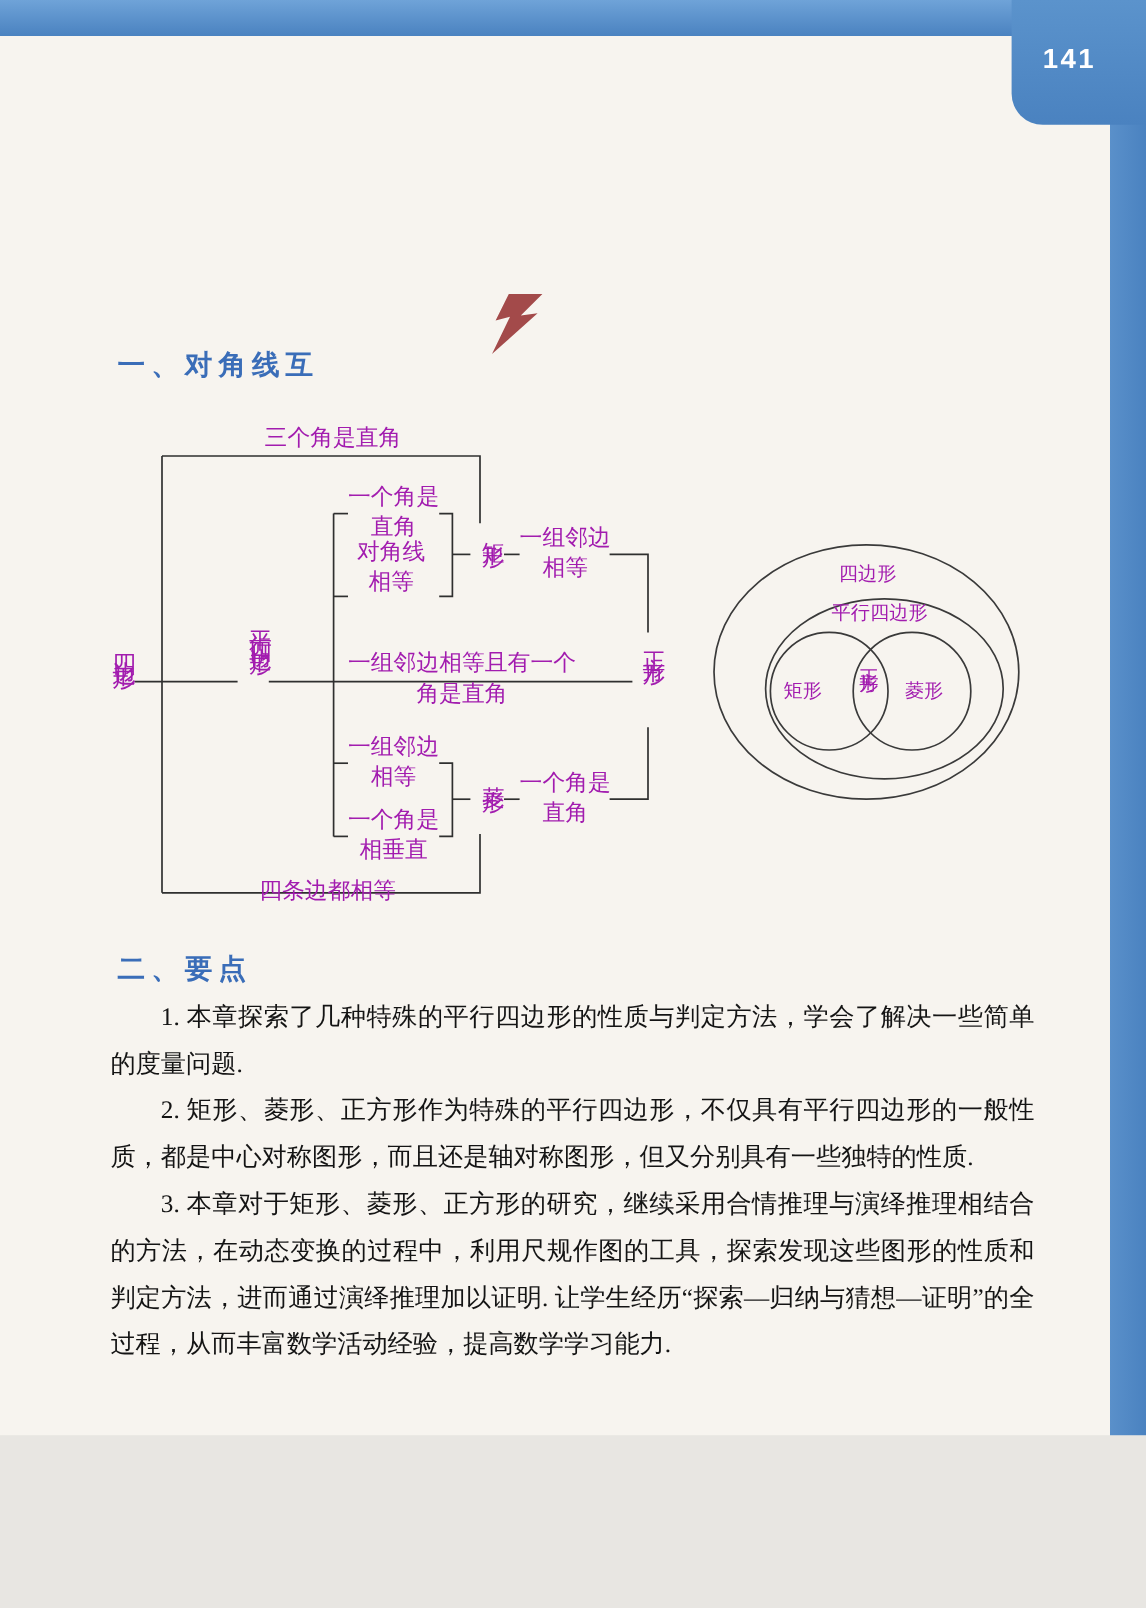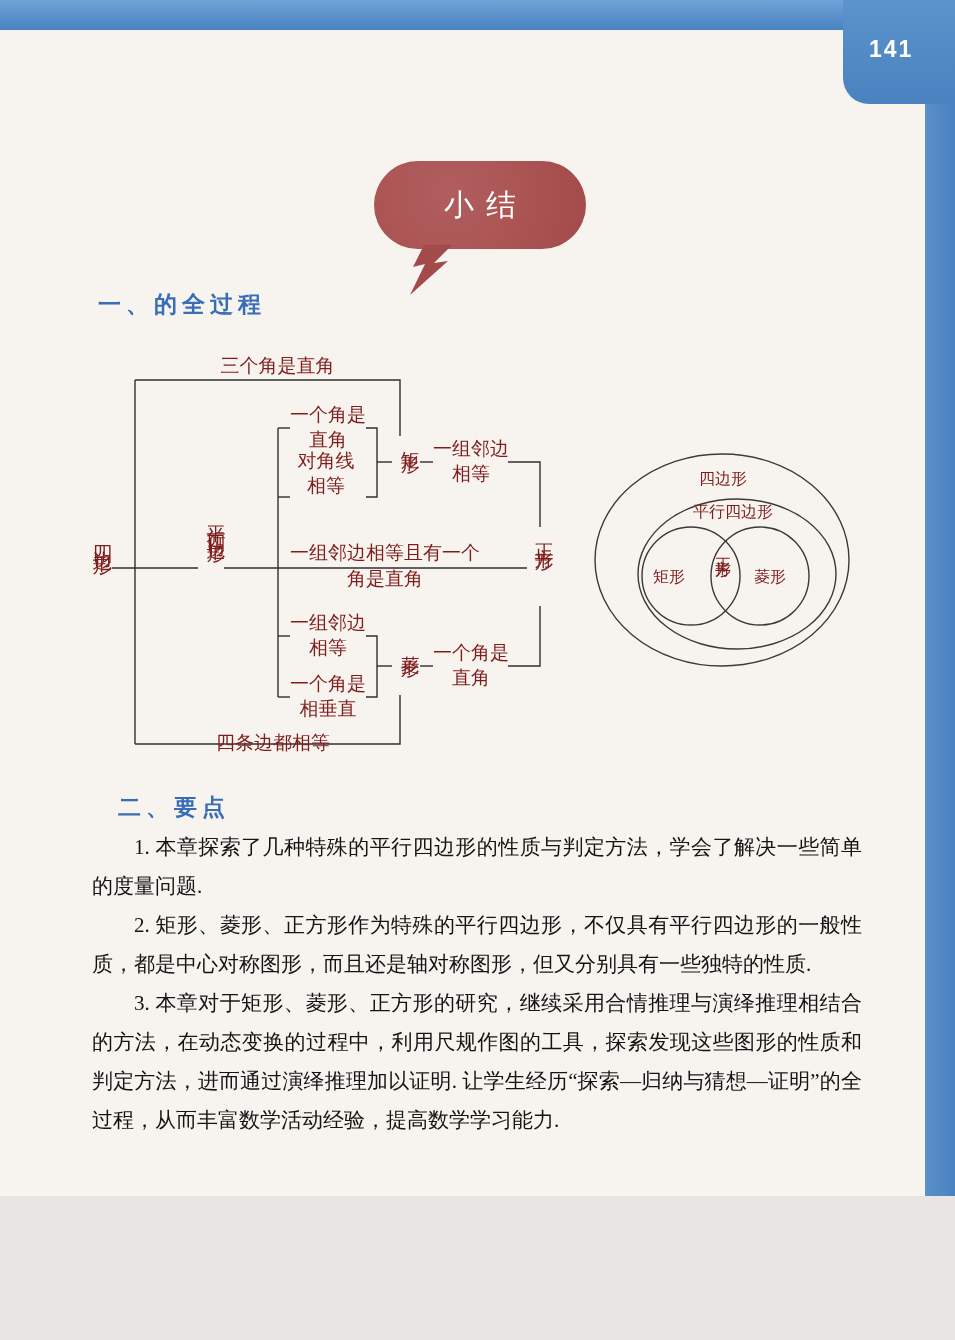--- a/index.html
+++ b/index.html
@@ -27,21 +27,21 @@
     padding-left:12px; font-family:"Liberation Sans", sans-serif; }
   .bubble-tail { position:absolute; left:398px; top:243px; z-index:2; }
   
   .sec-heading { position:absolute; color:#3a6db8; font-weight:bold;
     font-size:23px; letter-spacing:5px; z-index:2;
     font-family:"Liberation Sans", sans-serif; }
   
   .lines-svg { position:absolute; left:0; top:0; width:955px; height:1340px;
     z-index:1; }
   
-  .label { position:absolute; z-index:2; color:#7f1d1d; font-size:19px;
+  .label { position:absolute; z-index:2; color:#a21caf; font-size:19px;
     line-height:25px; text-align:center; white-space:pre-line;
     font-family:"Liberation Serif", serif; }
   .vlabel { writing-mode:vertical-rl; text-orientation:upright;
     letter-spacing:5px; line-height:1.1; }
   .venn-label { font-size:16px; line-height:20px; }
   .venn-vlabel { letter-spacing:2px; }
   .mid-label { line-height:26px; }
   
   .keypoints { position:absolute; left:92px; top:828px; width:770px; z-index:2; }
   .kp { font-family:"Liberation Serif", serif; color:#141414; font-size:21px;
@@ -55,29 +55,26 @@
 <body>
 
 <div class="page">
 
   <div class="topbar"></div>
   <div class="rightbar"></div>
   <div class="cornertab">
     <span class="pagenum">141</span>
   </div>
 
-  <div class="bubble">
-    <span class="bubble-text">小结</span>
-  </div>
   <svg class="bubble-tail" width="72" height="56">
     <polygon points="26,2 54,2 36,20 50,18 12,52 27,21 15,24" fill="#a34a4a"></polygon>
   </svg>
 
-  <div class="sec-heading" style="left:98px; top:289px;">一、的全过程</div>
-  <div class="sec-heading" style="left:98px; top:792px;margin-left:20px;">二、要点</div>
+  <div class="sec-heading" style="left:98px; top:289px;">一、对角线互</div>
+  <div class="sec-heading" style="left:98px; top:792px;">二、要点</div>
 
   <svg class="lines-svg" viewBox="0 0 955 1340">
     <g stroke="#2f2f2f" stroke-width="1.4" fill="none">
       <path d="M112 568 H198"></path>
       <path d="M135 380 V744"></path>
       <path d="M135 380 H400 V436"></path>
       <path d="M135 744 H400 V695"></path>
       <path d="M224 568 H527"></path>
       <path d="M278 428 V697"></path>
       <path d="M278 428 H290"></path>

